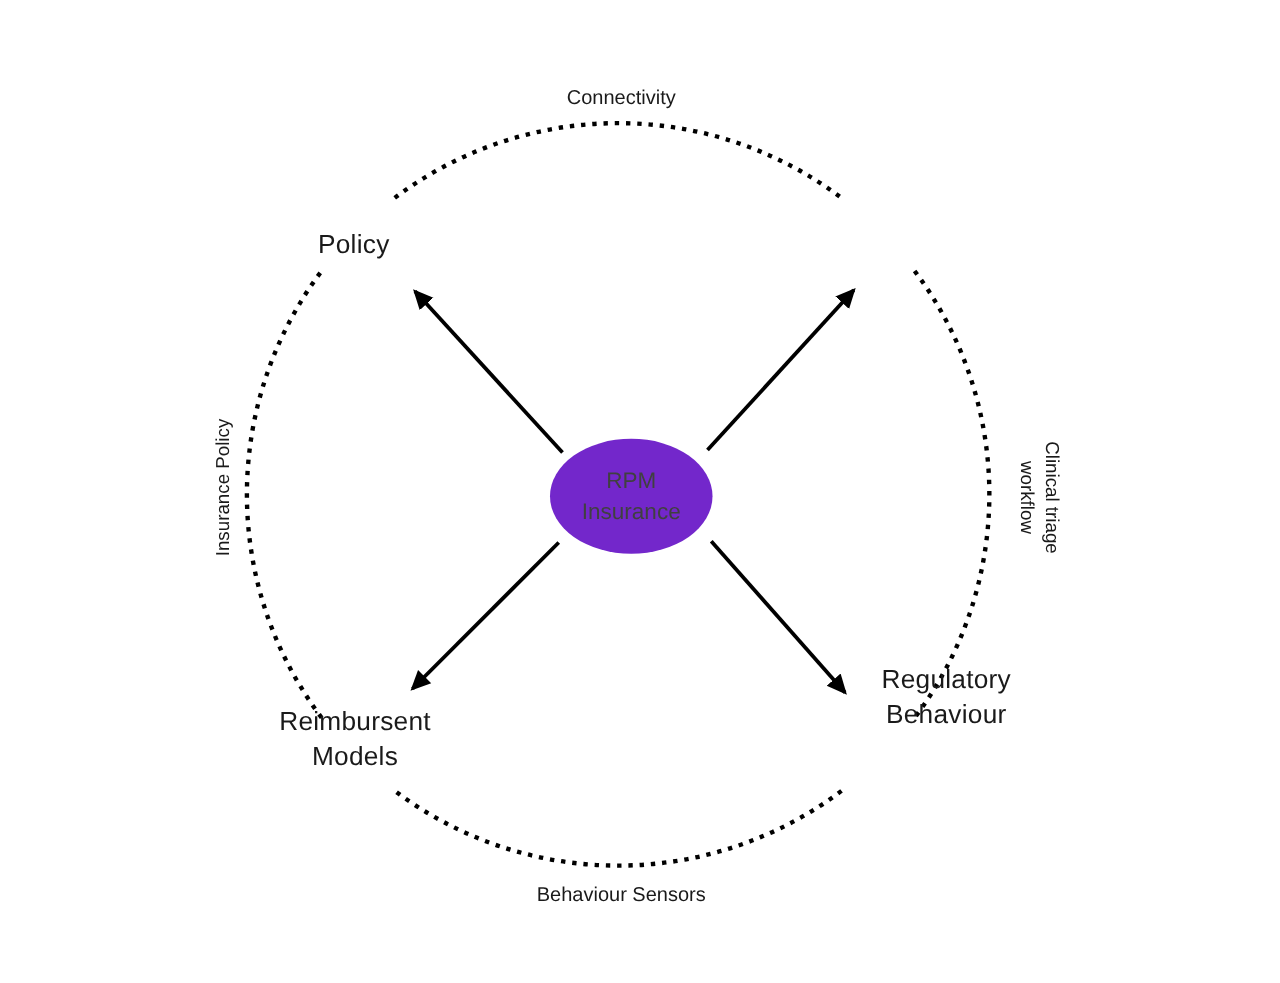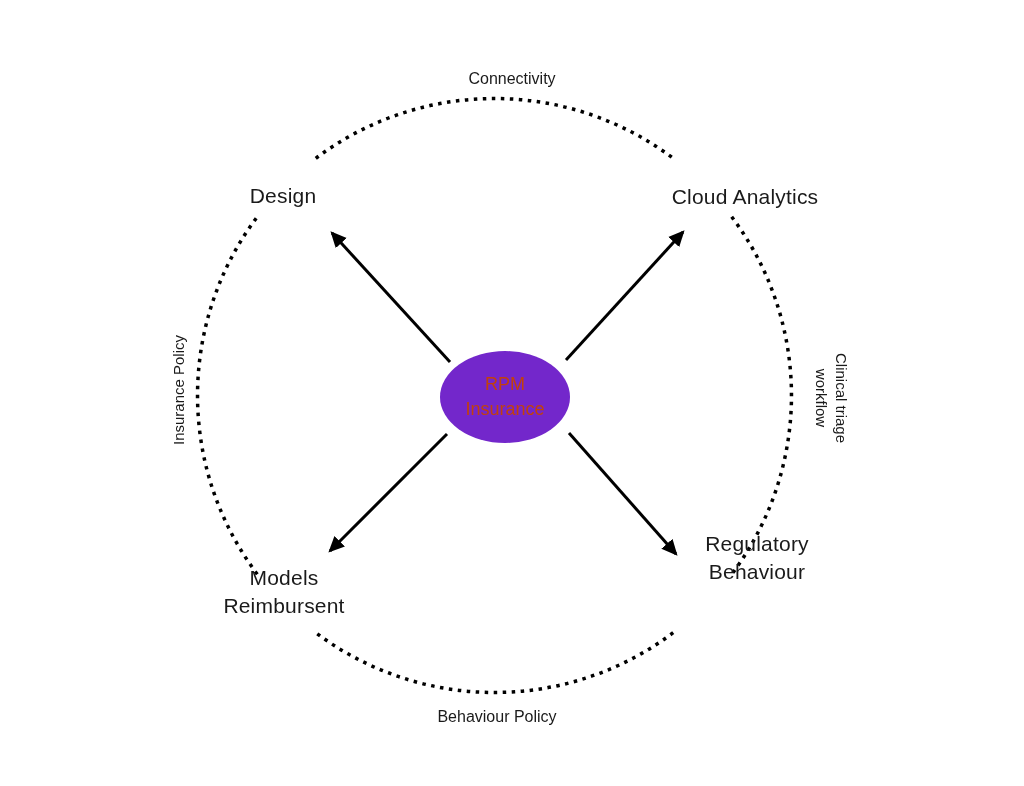--- a/index.html
+++ b/index.html
@@ -25,27 +25,27 @@
     text-align: center;
     color: #1a1a1a;
   }
   .node-lbl { font-size: 21px; line-height: 28px; letter-spacing: 0.2px; }
   .ring-lbl { font-size: 16px; line-height: 20px; }
   .side-lbl { font-size: 15px; line-height: 20px; }
   .lbl-sensors        { left: 283px; top: 196px; }
   .lbl-cloud          { left: 745px; top: 197px; }
   .lbl-reimbursement  { left: 284px; top: 592px; }
   .lbl-regulatory     { left: 757px; top: 558px; }
-  .lbl-connectivity   { left: 497px; top: 79px; margin-left: 15px;  }
+  .lbl-connectivity   { left: 497px; top: 79px;  }
   .lbl-behaviour      { left: 497px; top: 717px; }
   .lbl-insurance      { left: 179px; top: 390px; transform: translate(-50%,-50%) rotate(-90deg); }
   .lbl-clinical       { left: 831px; top: 398px; transform: translate(-50%,-50%) rotate(90deg); }
   .lbl-center {
     left: 505px; top: 397px;
-    color: #c2410c;
+    color: #404040;
     font-size: 18px;
     line-height: 25px;
   }
   .line { display: block; }
 </style>
 </head>
 <body>
 
 <div class="canvas">
 
@@ -71,37 +71,36 @@
     </g>
 
     <ellipse cx="505" cy="397" rx="65" ry="46" fill="#7327CB"></ellipse>
   </svg>
 
   <div class="lbl lbl-center">
     <span class="line">RPM</span>
     <span class="line">Insurance</span>
   </div>
 
-  <div class="lbl node-lbl lbl-sensors">Design</div>
+  <div class="lbl node-lbl lbl-sensors">Policy</div>
 
-  <div class="lbl node-lbl lbl-cloud">Cloud Analytics</div>
 
   <div class="lbl node-lbl lbl-reimbursement">
+    <span class="line">Reimbursent</span>
     <span class="line">Models</span>
-    <span class="line">Reimbursent</span>
   </div>
 
   <div class="lbl node-lbl lbl-regulatory">
     <span class="line">Regulatory</span>
     <span class="line">Behaviour</span>
   </div>
 
   <div class="lbl ring-lbl lbl-connectivity">Connectivity</div>
 
-  <div class="lbl ring-lbl lbl-behaviour">Behaviour Policy</div>
+  <div class="lbl ring-lbl lbl-behaviour">Behaviour Sensors</div>
 
   <div class="lbl side-lbl lbl-insurance">Insurance Policy</div>
 
   <div class="lbl side-lbl lbl-clinical">
     <span class="line">Clinical triage</span>
     <span class="line">workflow</span>
   </div>
 
 </div>
 

